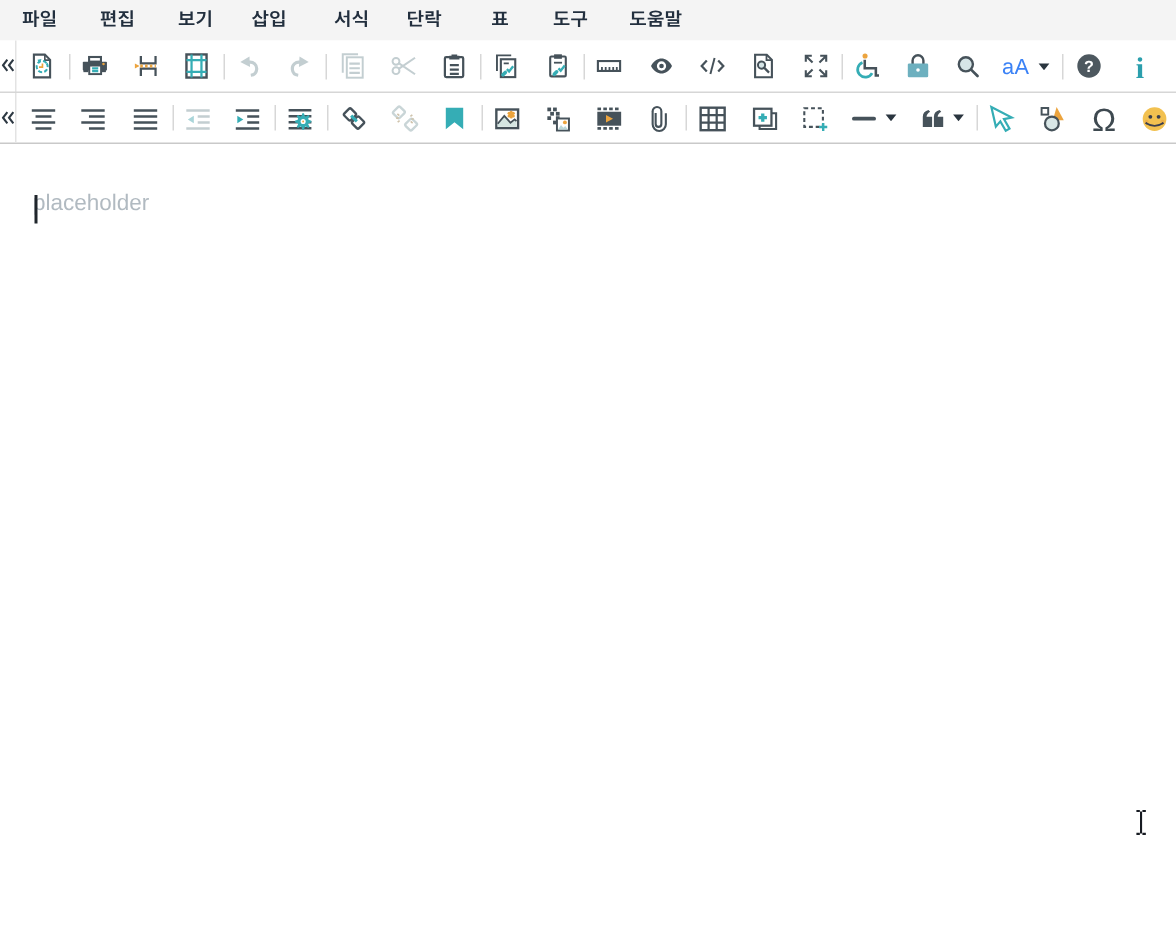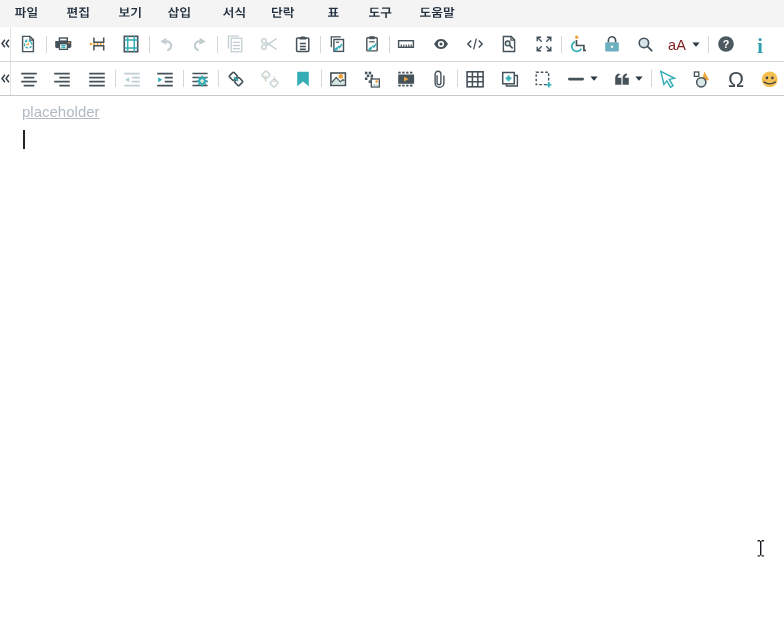--- a/index.html
+++ b/index.html
@@ -187,21 +187,21 @@
       <rect x="3.2" y="8.3" width="13.6" height="9.2" rx="0.9" fill="#6db0bf"></rect>
       <circle cx="10" cy="12.7" r="1.2" fill="#ffffff"></circle>
     </svg>
   </div>
 <div class="ab" style="left:634.5px;top:34.0px;width:20px;height:20px">
     <svg width="20" height="20" viewBox="0 0 20 20">
       <circle cx="8.9" cy="8.9" r="4.7" fill="#d6e5e7" stroke="#46525a" stroke-width="1.6"></circle>
       <path d="M12.4,12.4 L16.7,16.7" fill="none" stroke="#46525a" stroke-width="1.8" stroke-linecap="round" stroke-linejoin="miter"></path>
     </svg>
   </div>
-<div class="ab" style="left:668px;top:37px;width:44px;height:18px;color:#7f1d1d;font-size:14.5px;letter-spacing:0.2px;">aA</div>
+<div class="ab" style="left:668px;top:37px;width:44px;height:18px;color:#3b82f6;font-size:14.5px;letter-spacing:0.2px;">aA</div>
 <svg class="ab" style="left:692px;top:41.6px" width="8" height="5" viewBox="0 0 8 5">
     <path d="M0.4,0.4 H7.6 L4,4.8 Z" fill="#2a353f"></path>
   </svg>
 <div class="ab" style="left:708.0px;top:35.5px;width:1px;height:17px;background:#d7d7d7;"></div>
 <div class="ab" style="left:716.0px;top:34.0px;width:20px;height:20px">
     <svg width="20" height="20" viewBox="0 0 20 20">
       <circle cx="10" cy="10" r="7.8" fill="#4d585f"></circle>
       <text x="10" y="13.7" text-anchor="middle" font-family="Liberation Sans, sans-serif" font-size="10.8" font-weight="bold" fill="#ffffff">?</text>
     </svg>
   </div>
@@ -371,16 +371,16 @@
     <svg width="20" height="20" viewBox="0 0 20 20">
       <circle cx="9.7" cy="10.4" r="7.9" fill="#f2c150"></circle>
       <circle cx="6.9" cy="8.9" r="1.3" fill="#3b3f4e"></circle>
       <circle cx="12.4" cy="8.9" r="1.3" fill="#3b3f4e"></circle>
       <circle cx="4.4" cy="12" r="1.25" fill="#e9a94a" opacity="0.8"></circle>
       <circle cx="15" cy="12" r="1.25" fill="#e9a94a" opacity="0.8"></circle>
       <path d="M3.9,13 Q9.7,16.8 15.5,13" fill="none" stroke="#3b3f4e" stroke-width="1.25" stroke-linecap="butt" stroke-linejoin="miter"></path>
       <path d="M3.8,12.8 L4.6,13.6 M15.6,12.8 L14.8,13.6" fill="none" stroke="#3b3f4e" stroke-width="1.1" stroke-linecap="butt" stroke-linejoin="miter"></path>
     </svg>
   </div>
-<div class="ab" style="left:22px;top:103px;width:200px;height:20px;color:#b1bac1;font-size:15px;text-decoration:underline;">placeholder</div>
+<div class="ab" style="left:22px;top:127px;width:200px;height:20px;color:#b1bac1;font-size:15px;">placeholder</div>
 <div class="ab" style="left:23px;top:129.5px;width:1.5px;height:19px;background:#20262c;"></div>
 <svg class="ab" style="left:757px;top:540px" width="8" height="17" viewBox="0 0 8 17">
     <path d="M3.7,1 V15.6 M0.6,0.7 H2.9 M4.6,0.7 H6.9 M0.6,15.9 H2.9 M4.6,15.9 H6.9" fill="none" stroke="#171b22" stroke-width="1.4"></path>
   </svg>
 </body></html>

